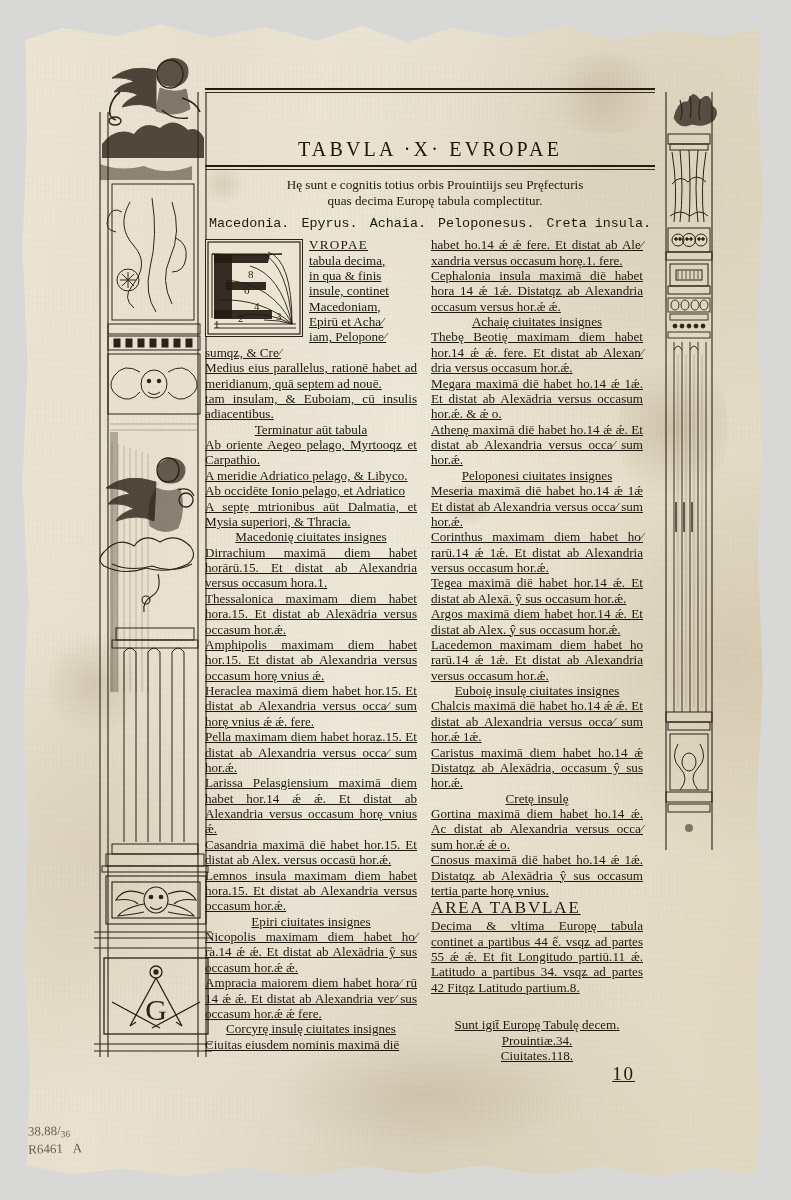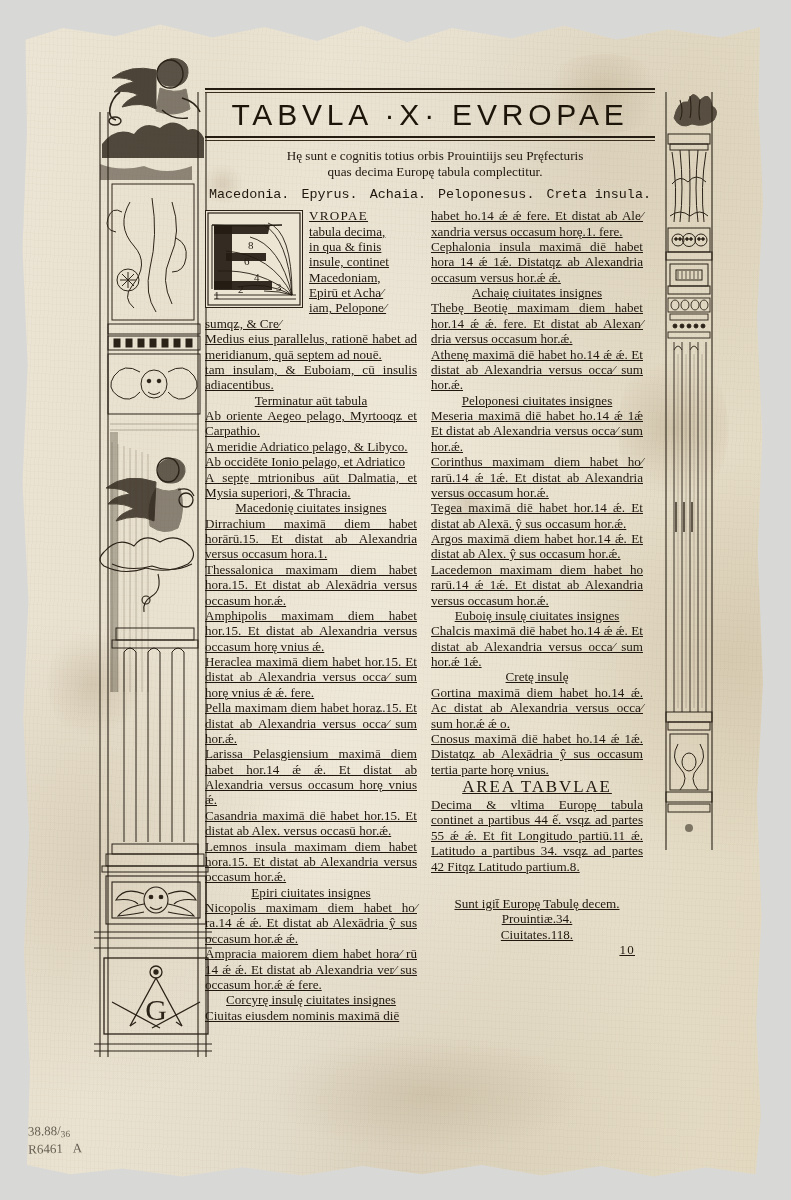--- a/index.html
+++ b/index.html
@@ -38,23 +38,23 @@
   .foxing{position:absolute;border-radius:50%;pointer-events:none;}
 
   
   .textblock{position:absolute;left:205px;top:88px;width:450px;color:#20180f;}
 
   .rule{height:2px;background:#241b11;}
   .rule.thin{height:1px;background:#3a2d1e;}
   .rulegap{height:2px;}
 
   .title{
-    font-family:Liberation Sans, sans-serif;
-    font-size:30px;letter-spacing:.16em;text-align:center;
-    padding:5px 0 4px 0;color:#1d1509;white-space:nowrap;
+    font-family:Liberation Serif, serif;
+    font-size:20px;letter-spacing:.16em;text-align:center;
+    padding:5px 0 4px 0;color:#1d1509;white-space:nowrap;margin-top:40px;
   }
 
   .subtitle{font-size:13.2px;text-align:center;line-height:1.22;padding:7px 10px 2px 20px;}
 
   .regions{display:flex;justify-content:space-between;font-size:13.4px;padding:5px 4px 3px 4px;font-family:Liberation Mono, monospace;}
 
   .cols{display:flex;gap:14px;margin-top:3px;}
   .col{width:212px;font-size:13.1px;line-height:1.175;text-align:justify;}
   .col p{margin:0;text-decoration:underline;}
   .ctr{text-align:center;text-indent:0;}
@@ -62,24 +62,24 @@
 
   
   .initial{
     float:left;width:96px;height:96px;margin:2px 6px 0 0;
     border:1.6px solid #2a2016;background:#ece5d4;position:relative;
   }
   .initial svg{display:block;width:100%;height:100%;}
   .firstline{font-size:13.1px;letter-spacing:.10em;}
 
   .areahead{
-    text-align:center;font-size:17px;letter-spacing:.11em;
+    text-align:left;font-size:17px;letter-spacing:.11em;
     margin:9px 0 3px 0;text-indent:0;
   }
-  .pagenum{text-align:right;font-size:13px;margin-top:9px;padding-right:8px;letter-spacing:.10em;}
+  .pagenum{text-align:right;font-size:19px;margin-top:9px;padding-right:8px;letter-spacing:.10em;}
 
   
   .leftborder{position:absolute;left:86px;top:52px;width:126px;height:1010px;}
   .rightborder{position:absolute;left:658px;top:92px;width:62px;height:760px;}
   .leftborder svg,.rightborder svg{display:block;width:100%;height:100%;}
 
   .archival{
     position:absolute;left:28px;top:1122px;width:140px;
     font-family:"Liberation Serif",serif;font-size:13px;color:#4a4238;
     line-height:1.25;transform:rotate(-1.4deg);opacity:.82;
@@ -456,29 +456,31 @@
         <p>Ampracia maiorem diem habet hora⁄ rū 14 ǽ ǽ. Et distat ab Alexandria ver⁄ sus occasum hor.ǽ ǽ fere.</p>
         <p class="heading">Corcyrę insulę ciuitates insignes</p>
         <p>Ciuitas eiusdem nominis maximā diē</p>
       </div>
 
       <div class="col">
         <p>habet ho.14 ǽ ǽ fere. Et distat ab Ale⁄ xandria versus occasum horę.1. fere.</p>
         <p>Cephalonia insula maximā diē habet hora 14 ǽ 1ǽ. Distatqʑ ab Alexandria occasum versus hor.ǽ ǽ.</p>
         <p class="heading">Achaię ciuitates insignes</p>
         <p>Thebę Beotię maximam diem habet hor.14 ǽ ǽ. fere. Et distat ab Alexan⁄ dria versus occasum hor.ǽ.</p>
+        <p>Megara maximā diē habet ho.14 ǽ 1ǽ. Et distat ab Alexādria versus occasum hor.ǽ. &amp; ǽ o.</p>
         <p>Athenę maximā diē habet ho.14 ǽ ǽ. Et distat ab Alexandria versus occa⁄ sum hor.ǽ.</p>
         <p class="heading">Peloponesi ciuitates insignes</p>
         <p>Meseria maximā diē habet ho.14 ǽ 1ǽ Et distat ab Alexandria versus occa⁄ sum hor.ǽ.</p>
         <p>Corinthus maximam diem habet ho⁄ rarū.14 ǽ 1ǽ. Et distat ab Alexandria versus occasum hor.ǽ.</p>
         <p>Tegea maximā diē habet hor.14 ǽ. Et distat ab Alexā. ŷ sus occasum hor.ǽ.</p>
         <p>Argos maximā diem habet hor.14 ǽ. Et distat ab Alex. ŷ sus occasum hor.ǽ.</p>
         <p>Lacedemon maximam diem habet ho rarū.14 ǽ 1ǽ. Et distat ab Alexandria versus occasum hor.ǽ.</p>
         <p class="heading">Euboię insulę ciuitates insignes</p>
         <p>Chalcis maximā diē habet ho.14 ǽ ǽ. Et distat ab Alexandria versus occa⁄ sum hor.ǽ 1ǽ.</p>
+        <p>Caristus maximā diem habet ho.14 ǽ Distatqʑ ab Alexādria, occasum ŷ sus hor.ǽ.</p>
         <p class="heading">Cretę insulę</p>
         <p>Gortina maximā diem habet ho.14 ǽ. Ac distat ab Alexandria versus occa⁄ sum hor.ǽ ǽ o.</p>
         <p>Cnosus maximā diē habet ho.14 ǽ 1ǽ. Distatqʑ ab Alexādria ŷ sus occasum tertia parte horę vnius.</p>
 
         <p class="areahead">AREA TABVLAE</p>
         <p>Decima &amp; vltima Europę tabula continet a partibus 44 ế. vsqʑ ad partes 55 ǽ ǽ. Et fit Longitudo partiū.11 ǽ. Latitudo a partibus 34. vsqʑ ad partes 42 Fitqʑ Latitudo partium.8.</p>
 
         <p class="ctr" style="margin-top:22px">Sunt igit̄ Europę Tabulę decem.</p>
         <p class="ctr">Prouintiæ.34.</p>
         <p class="ctr">Ciuitates.118.</p>

